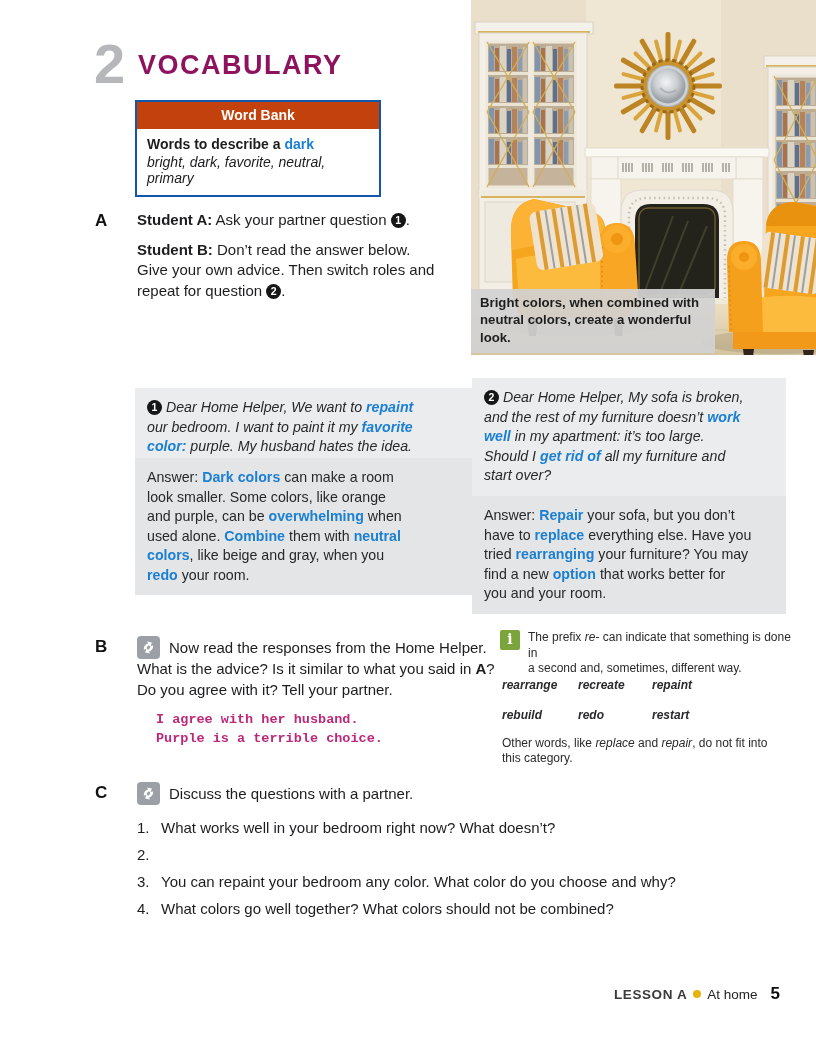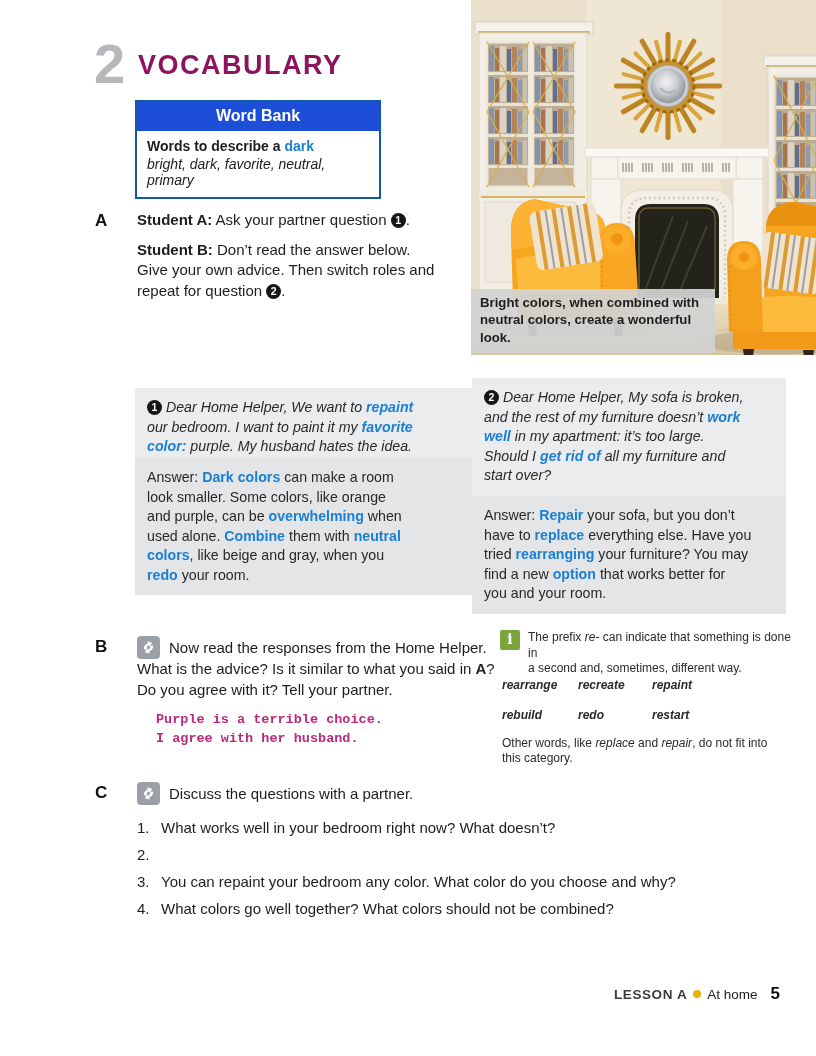--- a/index.html
+++ b/index.html
@@ -10,21 +10,21 @@
     position:relative; overflow:hidden;
   }
   .page { position:absolute; inset:0; }
 
   
   .sec-num { position:absolute; left:94px; top:36px; font-size:56px; font-weight:bold; color:#b5b7ba; line-height:1; }
   .page-title { position:absolute; left:138px; top:50px; font-size:27px; font-weight:bold; color:#8e135f; letter-spacing:1.5px; margin:0; }
 
   
   .wordbank { position:absolute; left:135px; top:100px; width:246px; border:2px solid #1257a8; background:#fff; }
-  .wb-head { background:#1d4ed8; color:#fff; font-weight:bold; text-align:center; font-size:16px; padding:5px 0 6px; }
+  .wb-head { background:#c2410c; color:#fff; font-weight:bold; text-align:center; font-size:14px; padding:5px 0 6px; }
   .wb-body { padding:7px 10px 9px; }
   .wb-label { font-weight:bold; font-size:14px; margin:0; }
   .wb-words { font-style:italic; font-size:14px; margin:2px 0 0; }
   .blue { color:#1b7fd2; font-weight:bold; }
 
   
   .photo { position:absolute; left:471px; top:0; width:355px; height:355px; }
   .photo svg { display:block; }
   .photo-caption { position:absolute; left:0; bottom:2px; width:244px; background:rgba(210,210,210,0.93);
     padding:5px 9px 7px; font-weight:bold; font-size:13.2px; line-height:17.5px; color:#1e1e1e; }
@@ -301,22 +301,22 @@
       <p>
         <span class="pair-icon"><svg width="23" height="23" viewBox="0 0 24 24">
               <path d="M7.2 14.1c-.4-2.9 1.5-5.6 4.4-6.3l-1.2-2 5.1 1-1.6 4.9-1.2-2.1c-1.7.6-2.9 2.2-2.7 4z" fill="#fff"></path>
               <path d="M16.8 9.9c.4 2.9-1.5 5.6-4.4 6.3l1.2 2-5.1-1 1.6-4.9 1.2 2.1c1.7-.6 2.9-2.2 2.7-4z" fill="#fff"></path>
             </svg></span><span>Now read the responses from the Home Helper.</span><br><span>What is the advice? Is it similar to what you said in </span><b>A</b><span>?</span><br><span>Do you agree with it? Tell your partner.</span>
       </p>
     </div>
   </div>
 
   <div class="note">
+    <div>I agree with her husband.</div>
     <div>Purple is a terrible choice.</div>
-    <div>I agree with her husband.</div>
   </div>
 
   <div id="infobox">
     <span class="info-icon">i</span>
     <p class="info-intro"><span>The prefix </span><span class="it">re-</span><span> can indicate that something is done in</span><br><span>a second and, sometimes, different way.</span></p>
     <div class="re-words">
       <span>rearrange</span>
       <span>recreate</span>
       <span>repaint</span>
       <span>rebuild</span>

